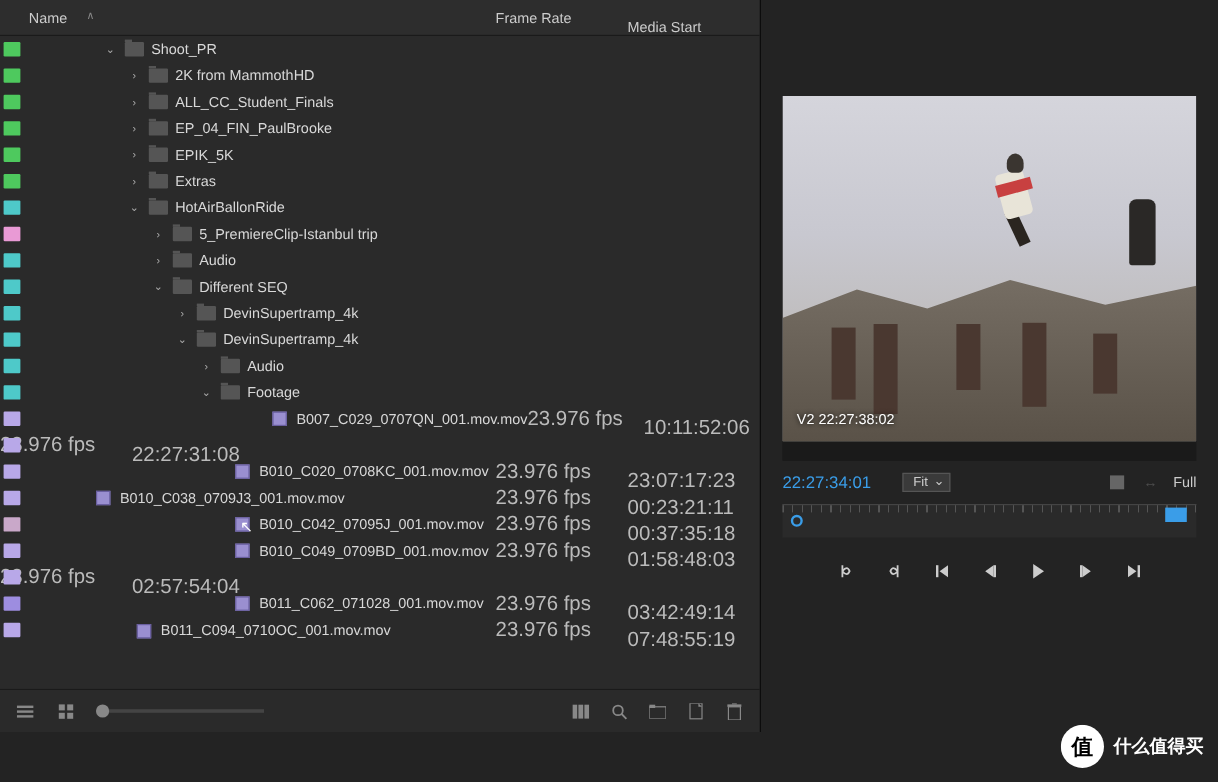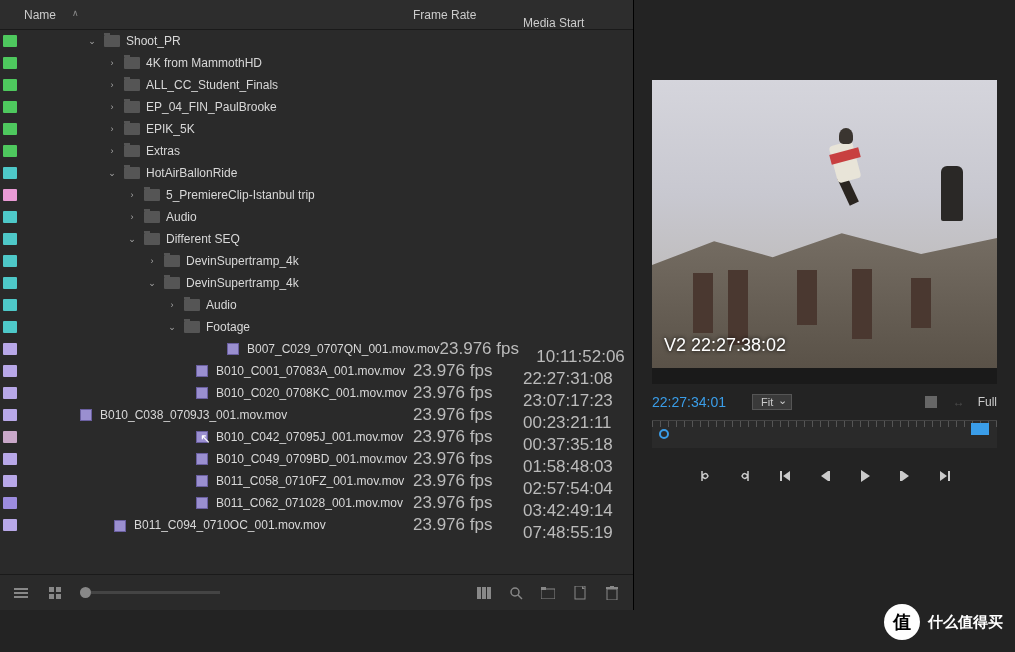--- a/index.html
+++ b/index.html
@@ -41,21 +41,21 @@
 .c2 { left: 22%; bottom: 8%; height: 75px; }
 .c3 { left: 42%; bottom: 15%; height: 55px; }
 .c4 { left: 58%; bottom: 10%; height: 70px; }
 .c5 { left: 75%; bottom: 14%; height: 50px; }
 .figure { position: absolute; left: 50%; top: 15%; width: 45px; height: 90px; }
 .fig-body { position: absolute; top: 20px; left: 8px; width: 24px; height: 38px; background: #e8e4d8; border-radius: 4px; transform: rotate(-15deg); }
 .fig-sash { position: absolute; top: 28px; left: 5px; width: 30px; height: 10px; background: #c84040; transform: rotate(-15deg); }
 .fig-head { position: absolute; top: 5px; left: 14px; width: 14px; height: 16px; background: #3a3530; border-radius: 50% 50% 30% 30%; }
 .fig-leg { position: absolute; top: 52px; left: 18px; width: 10px; height: 30px; background: #2a2520; transform: rotate(-25deg); }
 .fig2 { position: absolute; right: 10%; top: 30%; width: 22px; height: 55px; background: #2a2826; border-radius: 6px 6px 2px 2px; }
-.overlay-text { position: absolute; left: 12px; bottom: 12px; color: #fff; font-size: 18px; font-weight: 500; text-shadow: 0 0 4px #000; }
+.overlay-text { position: absolute; left: 12px; bottom: 12px; color: #fff; font-size: 12px; font-weight: 500; text-shadow: 0 0 4px #000; }
 .monitor-footer { height: 16px; background: #1a1a1a; margin: 0 18px; }
 .controls-row { display: flex; align-items: center; height: 28px; margin: 4px 18px 0; gap: 10px; }
 .timecode { color: #3a9de8; font-size: 14px; font-weight: 500; width: 90px; }
 .fit-dd { background: #3a3a3a; border: 1px solid #555; color: #ccc; padding: 1px 18px 1px 8px; font-size: 11px; position: relative; }
 .fit-dd::after { content: '⌄'; position: absolute; right: 4px; top: -1px; }
 .spacer { flex: 1; }
 .res-label { color: #ccc; font-size: 12px; }
 .timeline-ruler { height: 28px; margin: 4px 18px 0; background: #2a2a2a; position: relative; border-top: 1px solid #444; }
 .ruler-ticks { position: absolute; inset: 0; background: repeating-linear-gradient(90deg, #555 0, #555 1px, transparent 1px, transparent 8px); height: 6px; top: 0; }
 .playhead { position: absolute; left: 2%; top: 8px; width: 10px; height: 10px; border: 2px solid #3a9de8; border-radius: 50%; background: #2a2a2a; }
@@ -86,21 +86,21 @@
             <span class="arrow">⌄</span>
             <div class="folder-icon" style="margin-left: 6px;"></div>
             <span class="label">Shoot_PR</span>
           </div>
         </div>
         <div class="row">
           <div class="chip green"></div>
           <div style="display: flex; align-items: center; margin-left: 106px; flex: 1 1 0%;">
             <span class="arrow">›</span>
             <div class="folder-icon" style="margin-left: 6px;"></div>
-            <span class="label">4K from MammothHD</span>
+            <span class="label">2K from MammothHD</span>
           </div>
         </div>
         <div class="row">
           <div class="chip green"></div>
           <div style="display: flex; align-items: center; margin-left: 106px; flex: 1 1 0%;">
             <span class="arrow">›</span>
             <div class="folder-icon" style="margin-left: 6px;"></div>
             <span class="label">ALL_CC_Student_Finals</span>
           </div>
         </div>
@@ -196,24 +196,20 @@
           <div class="chip lav"></div>
           <div style="display: flex; align-items: center; margin-left: 196px; flex: 1 1 0%; padding-left: 31px;">
             <div class="clip-icon"></div>
             <span class="label">B007_C029_0707QN_001.mov.mov</span>
           </div>
           <div class="col-fr fr">23.976 fps</div>
           <div class="col-ms ms">10:11:52:06</div>
         </div>
         <div class="row">
           <div class="chip lav"></div>
-          <div style="display: flex; align-items: center; margin-left: 196px; flex: 1 1 0%;">
-            <div class="clip-icon"></div>
-            <span class="label">B010_C001_07083A_001.mov.mov</span>
-          </div>
           <div class="col-fr fr">23.976 fps</div>
           <div class="col-ms ms">22:27:31:08</div>
         </div>
         <div class="row">
           <div class="chip lav"></div>
           <div style="display: flex; align-items: center; margin-left: 196px; flex: 1 1 0%;">
             <div class="clip-icon"></div>
             <span class="label">B010_C020_0708KC_001.mov.mov</span>
           </div>
           <div class="col-fr fr">23.976 fps</div>
@@ -242,24 +238,20 @@
           <div class="chip lav"></div>
           <div style="display: flex; align-items: center; margin-left: 196px; flex: 1 1 0%;">
             <div class="clip-icon"></div>
             <span class="label">B010_C049_0709BD_001.mov.mov</span>
           </div>
           <div class="col-fr fr">23.976 fps</div>
           <div class="col-ms ms">01:58:48:03</div>
         </div>
         <div class="row">
           <div class="chip lav"></div>
-          <div style="display: flex; align-items: center; margin-left: 196px; flex: 1 1 0%;">
-            <div class="clip-icon"></div>
-            <span class="label">B011_C058_0710FZ_001.mov.mov</span>
-          </div>
           <div class="col-fr fr">23.976 fps</div>
           <div class="col-ms ms">02:57:54:04</div>
         </div>
         <div class="row">
           <div class="chip purple"></div>
           <div style="display: flex; align-items: center; margin-left: 196px; flex: 1 1 0%;">
             <div class="clip-icon"></div>
             <span class="label">B011_C062_071028_001.mov.mov</span>
           </div>
           <div class="col-fr fr">23.976 fps</div>

